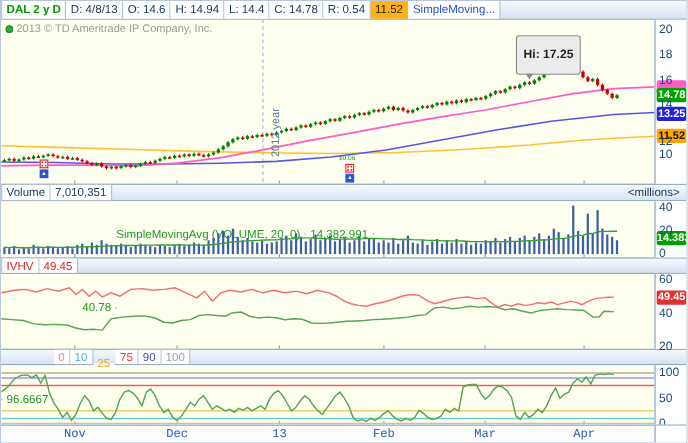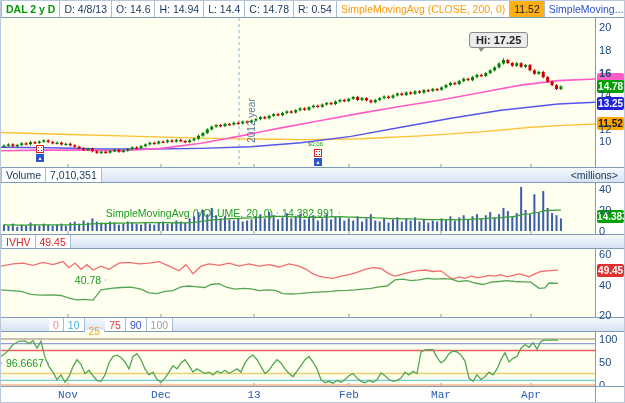--- a/index.html
+++ b/index.html
@@ -37,21 +37,21 @@
 
   svg { display:block; }
 
   
   .wm1 { position:absolute; left:4px; top:3px; font-size:10px; color:#9a9a92; display:flex; align-items:center; gap:3px; }
   .gdot { width:7px; height:7px; border-radius:50%; background:#2fae2f; border:1px solid #1d871d; display:inline-block; }
   .wm2 { position:absolute; left:6px; top:16px; font-size:12px; font-weight:bold; letter-spacing:3px; color:#c9c9bd; }
   .year-label { position:absolute; left:224px; top:97px; font-size:10px; color:#5a7a9a;
                 transform:rotate(-90deg); transform-origin:center; width:52px; text-align:center; }
   .hi-bubble { position:absolute; left:468px; top:14px; background:#ececec; border:1px solid #8a8a8a; border-radius:3px;
-               padding:1px 6px; font-size:11px; font-weight:bold; color:#222; }
+               padding:11px 6px; font-size:11px; font-weight:bold; color:#222; }
   .hi-bubble:after { content:""; position:absolute; left:8px; bottom:-5px; width:0; height:0;
                      border-left:3px solid transparent; border-right:4px solid transparent; border-top:5px solid #8a8a8a; }
   .div-marker { position:absolute; width:8px; }
   .dm-txt { position:absolute; top:-8px; left:-6px; font-size:6px; color:#1e9b1e; white-space:nowrap; }
   .dm-red { width:8px; height:8px; background:#fff; border:1px solid #d22;
             background-image:radial-gradient(#d22 35%, transparent 36%); background-size:3px 3px; }
   .dm-blue { width:8px; height:8px; background:#2a55cc; color:#fff; font-size:6px; line-height:8px; text-align:center; margin-top:1px; }
 
   
   .xaxis { position:relative; height:18px; background:#fdfdfd; display:flex; }
@@ -65,21 +65,20 @@
 <div class="app">
 
   <div class="strip main">
     <div class="cell sym">DAL 2 y D</div>
     <div class="cell">D: 4/8/13</div>
     <div class="cell">O: 14.6</div>
     <div class="cell">H: 14.94</div>
     <div class="cell">L: 14.4</div>
     <div class="cell">C: 14.78</div>
     <div class="cell">R: 0.54</div>
-    <div class="cell orange-t">SimpleMovingAvg (CLOSE, 200, 0)</div>
     <div class="cell badge-orange">11.52</div>
     <div class="cell blue-t">SimpleMoving...</div>
     <div class="spring"></div>
 
   </div>
 
   <div class="pane" style="height:149px">
     <div class="plot">
       <svg id="svg-price" width="596" height="149">
           <line x1="67" y1="146" x2="67" y2="149" stroke="#7f9db9"></line>
@@ -340,40 +339,44 @@
           <rect x="540.74" y="53.91600000000002" width="3" height="5.243999999999986" fill="#cc0000"></rect>
           <line x1="546.66" y1="58.02000000000001" x2="546.66" y2="64.86000000000001" stroke="#cc0000" stroke-width="1"></line>
           <rect x="545.16" y="59.160000000000004" width="3" height="4.560000000000009" fill="#cc0000"></rect>
           <line x1="551.08" y1="62.58000000000001" x2="551.08" y2="68.28" stroke="#cc0000" stroke-width="1"></line>
           <rect x="549.58" y="63.72000000000001" width="3" height="3.4199999999999875" fill="#cc0000"></rect>
           <line x1="555.5" y1="66" x2="555.5" y2="72.15599999999999" stroke="#cc0000" stroke-width="1"></line>
           <rect x="554" y="67.14" width="3" height="3.8759999999999906" fill="#cc0000"></rect>
           <line x1="559.92" y1="67.36800000000002" x2="559.92" y2="72.15599999999999" stroke="#007f00" stroke-width="1"></line>
           <rect x="558.42" y="68.50800000000001" width="3" height="2.5079999999999814" fill="#007f00"></rect>
         </svg>
+      <div class="wm1">
+        <span class="gdot"></span>
+        <span>2013 © TD Ameritrade IP Company, Inc.</span>
+      </div>
       <div class="year-label">2012 year</div>
       <div class="hi-bubble">Hi: 17.25</div>
       <div class="div-marker" style="left:35px;top:127px">
         <div class="dm-red"></div>
         <div class="dm-blue">▴</div>
       </div>
       <div class="div-marker" style="left:313px;top:131px">
         <div class="dm-txt">$0.06</div>
         <div class="dm-red"></div>
         <div class="dm-blue">▴</div>
       </div>
     </div>
     <div class="gutter" id="gut-price">
       <div class="bub pink" style="top:55px"></div>
       <div class="bub green" style="top:62px">14.78</div>
       <div class="bub blue" style="top:79px">13.25</div>
       <div class="bub orange" style="top:99px">11.52</div>
     <div class="tick" style="top: 3px;">20</div>
         <div class="tick" style="top: 25.8px;">18</div>
-        <div class="tick" style="top: 48.6px; font-weight: bold;">16</div>
+        <div class="tick" style="top: 48.6px;">16</div>
         <div class="tick" style="top: 71.4px;">14</div>
         <div class="tick" style="top: 105px;">12</div>
         <div class="tick" style="top: 117px;">10</div>
       </div>
   </div>
 
   <div class="strip" style="height:16px">
     <div class="cell">Volume</div>
     <div class="cell">7,010,351</div>
     <div class="cell green-t">SimpleMovingAvg (VOLUME, 20, 0)</div>

